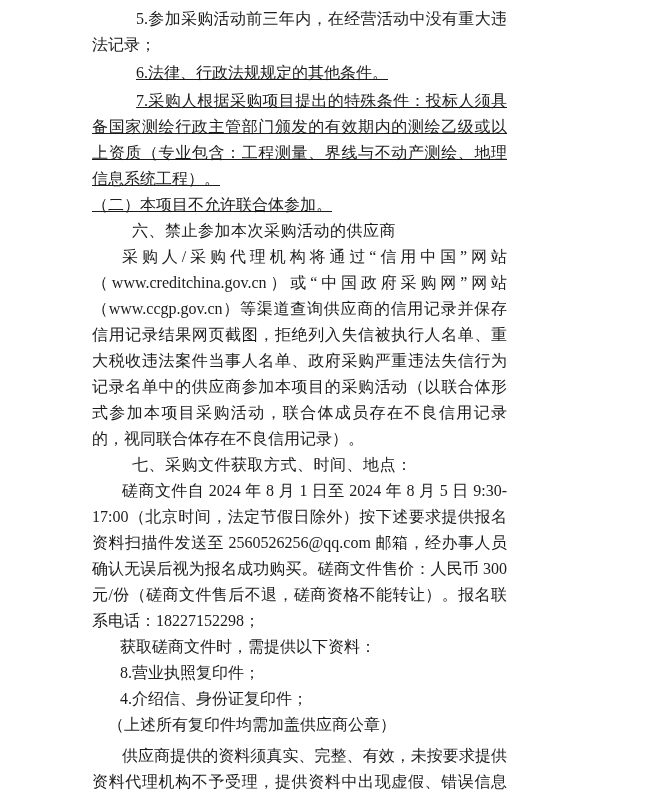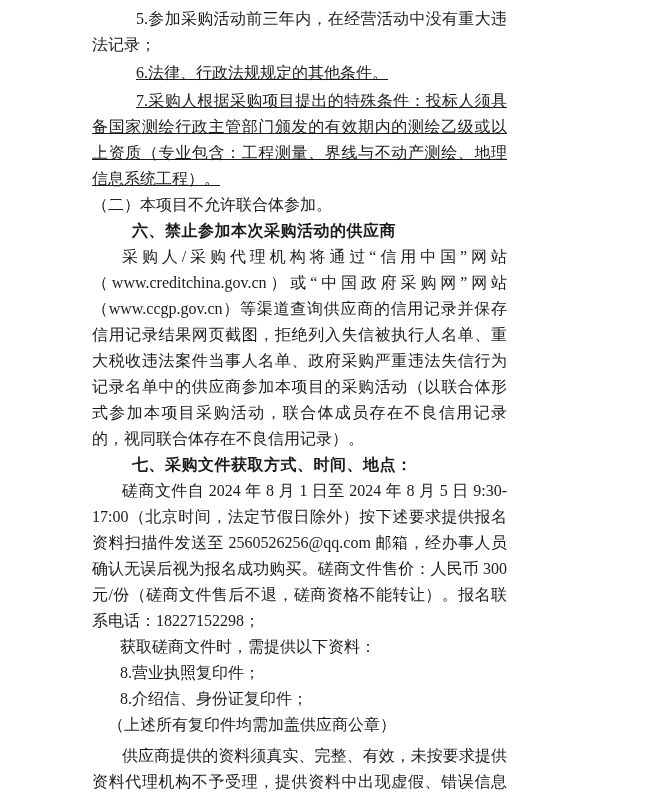--- a/index.html
+++ b/index.html
@@ -25,24 +25,24 @@
     text-align: justify;
     text-justify: inter-ideograph;
     word-break: break-word;
   }
   
   .ind-item  { text-indent: 44px; }  
   .ind-head  { text-indent: 40px; }  
   .ind-body  { text-indent: 30px; }  
   .ind-num   { text-indent: 28px; }  
   .ind-paren { text-indent: 16px; }  
-  .ind-none  { text-indent: 0; }     
+  .ind-none  { text-indent: 0; text-decoration: underline; }     
   
   .head {
-    font-weight: bold;
+    font-weight: normal;
     font-family: "Liberation Sans", "DejaVu Sans", sans-serif;
     letter-spacing: 0.5px;
   }
   
   .mt2 { margin-top: 2px; text-decoration: underline; }
   .mt5 { margin-top: 5px; }
   .mt6 { margin-top: 6px; }
   .mt8 { margin-top: 0; }
 </style>
 </head>
@@ -52,17 +52,17 @@
   <p class="p ind-item">5.参加采购活动前三年内，在经营活动中没有重大违法记录；</p>
   <p class="p ind-item mt2">6.法律、行政法规规定的其他条件。</p>
   <p class="p ind-item mt2">7.采购人根据采购项目提出的特殊条件：投标人须具备国家测绘行政主管部门颁发的有效期内的测绘乙级或以上资质（专业包含：工程测量、界线与不动产测绘、地理信息系统工程）。</p>
   <p class="p ind-none">（二）本项目不允许联合体参加。</p>
   <p class="p ind-head head">六、禁止参加本次采购活动的供应商</p>
   <p class="p ind-body">采购人/采购代理机构将通过“信用中国”网站（www.creditchina.gov.cn）或“中国政府采购网”网站（www.ccgp.gov.cn）等渠道查询供应商的信用记录并保存信用记录结果网页截图，拒绝列入失信被执行人名单、重大税收违法案件当事人名单、政府采购严重违法失信行为记录名单中的供应商参加本项目的采购活动（以联合体形式参加本项目采购活动，联合体成员存在不良信用记录的，视同联合体存在不良信用记录）。</p>
   <p class="p ind-head head">七、采购文件获取方式、时间、地点：</p>
   <p class="p ind-body">磋商文件自 2024 年 8 月 1 日至 2024 年 8 月 5 日 9:30- 17:00（北京时间，法定节假日除外）按下述要求提供报名资料扫描件发送至 2560526256@qq.com 邮箱，经办事人员确认无误后视为报名成功购买。磋商文件售价：人民币 300 元/份（磋商文件售后不退，磋商资格不能转让）。报名联系电话：18227152298；</p>
   <p class="p ind-num mt8">获取磋商文件时，需提供以下资料：</p>
   <p class="p ind-num mt8">8.营业执照复印件；</p>
-  <p class="p ind-num mt8">8.介绍信、身份证复印件；</p>
+  <p class="p ind-num mt8">4.介绍信、身份证复印件；</p>
   <p class="p ind-paren mt8">（上述所有复印件均需加盖供应商公章）</p>
   <p class="p ind-body mt5">供应商提供的资料须真实、完整、有效，未按要求提供资料代理机构不予受理，提供资料中出现虚假、错误信息等所带来的后果由供应商自行承担。网上报名的供应商需在递交响应文件当日同时将以上报名资料递交给代理机构。</p>
   <p class="p ind-head head mt6">九、递交响应文件地点：雅安市雨城区滨江西路 62 号二楼本项目开标室。</p>
 </div>
 
 </body></html>

